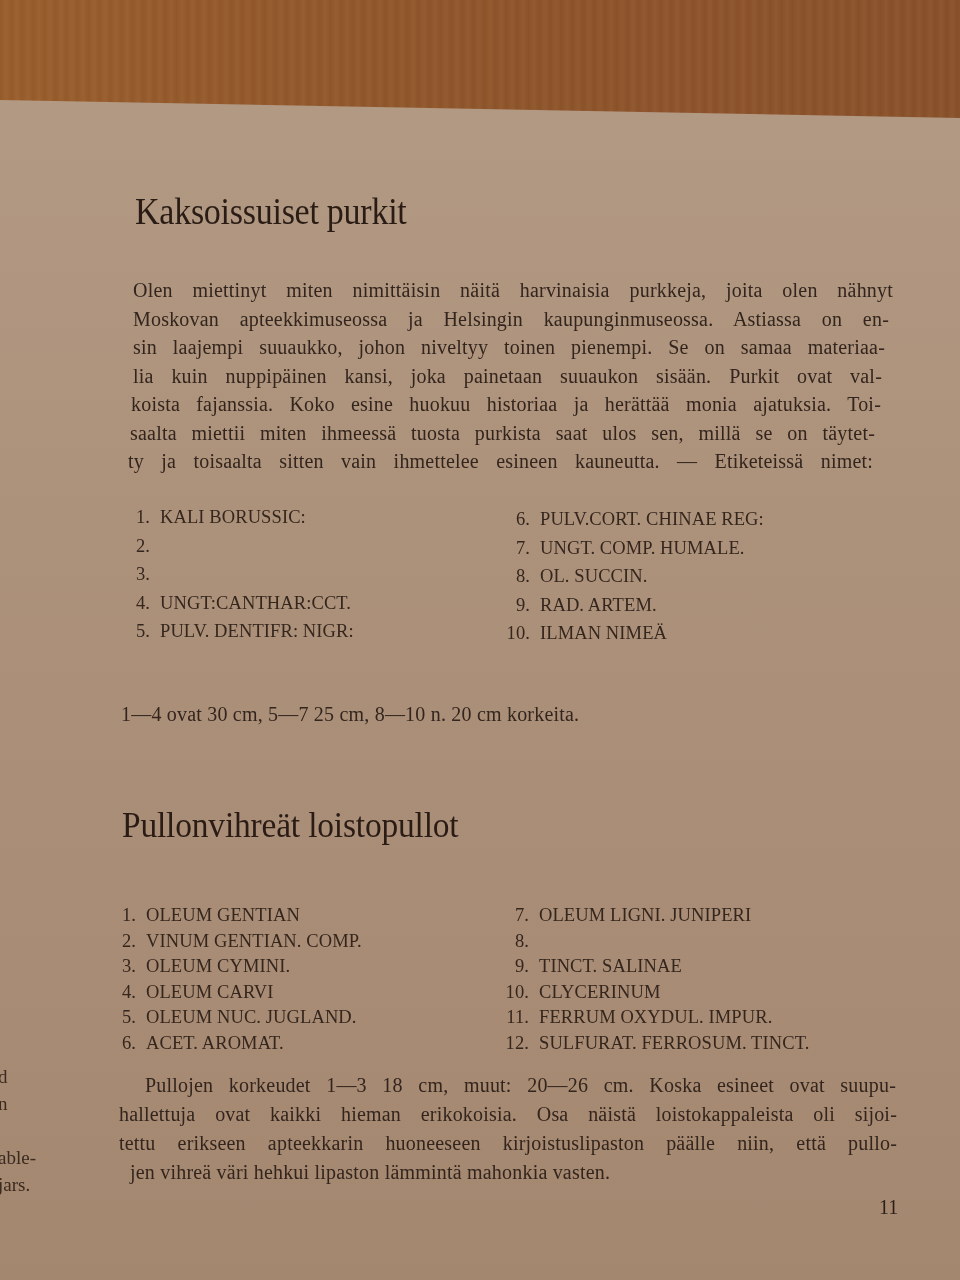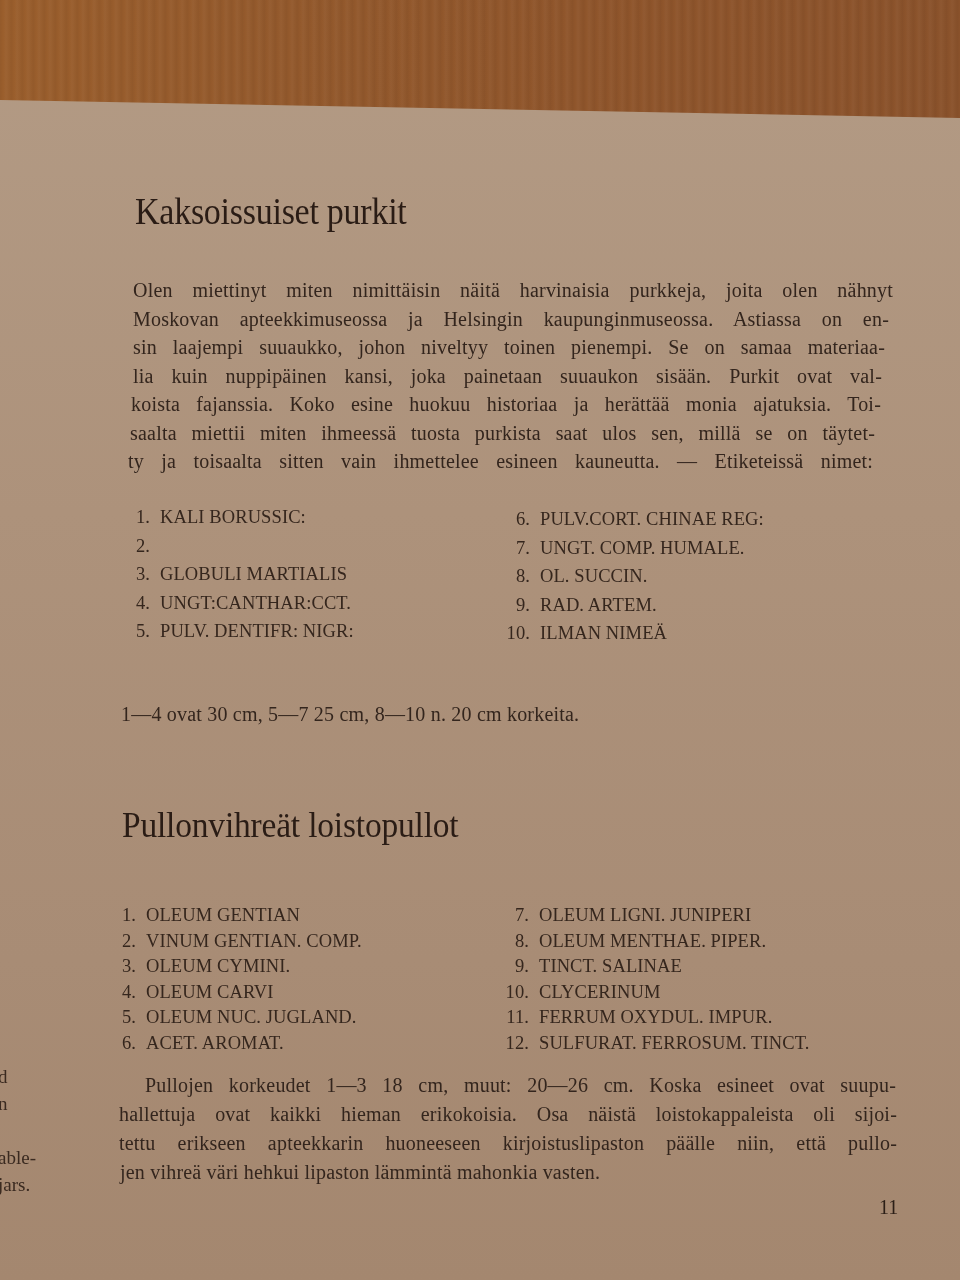--- a/index.html
+++ b/index.html
@@ -53,21 +53,20 @@
 <div class="abs list" style="left:118px;top:503px;">
   <div class="item">
       <span class="num">1.</span>
       <span>KALI BORUSSIC:</span>
     </div>
   <div class="item">
       <span class="num">2.</span>
     </div>
   <div class="item">
       <span class="num">3.</span>
-      <span>GLOBULI MARTIALIS</span>
     </div>
   <div class="item">
       <span class="num">4.</span>
       <span>UNGT:CANTHAR:CCT.</span>
     </div>
   <div class="item">
       <span class="num">5.</span>
       <span>PULV. DENTIFR: NIGR:</span>
     </div>
 </div>
@@ -126,21 +125,20 @@
     </div>
 </div>
 
 <div class="abs list" style="left:497px;top:903px;line-height:25.6px;">
   <div class="item">
       <span class="num">7.</span>
       <span>OLEUM LIGNI. JUNIPERI</span>
     </div>
   <div class="item">
       <span class="num">8.</span>
-      <span>OLEUM MENTHAE. PIPER.</span>
     </div>
   <div class="item">
       <span class="num">9.</span>
       <span>TINCT. SALINAE</span>
     </div>
   <div class="item">
       <span class="num">10.</span>
       <span>CLYCERINUM</span>
     </div>
   <div class="item">
@@ -150,21 +148,21 @@
   <div class="item">
       <span class="num">12.</span>
       <span>SULFURAT. FERROSUM. TINCT.</span>
     </div>
 </div>
 
 <div class="abs para" style="left:118px;top:1071px;width:780px;line-height:29px;">
   <span class="ln" style="width:778px;padding-left:27px;box-sizing:border-box;">Pullojen korkeudet 1—3 18 cm, muut: 20—26 cm. Koska esineet ovat suupu-</span>
   <span class="ln" style="width:778px;margin-left:1px;">hallettuja ovat kaikki hieman erikokoisia. Osa näistä loistokappaleista oli sijoi-</span>
   <span class="ln" style="width:778px;margin-left:1px;">tettu erikseen apteekkarin huoneeseen kirjoistuslipaston päälle niin, että pullo-</span>
-  <span class="ln last" style="width:560px;margin-left:2px;">jen vihreä väri hehkui lipaston lämmintä mahonkia vasten.</span>
+  <span class="ln last" style="width:560px;margin-left:12px;">jen vihreä väri hehkui lipaston lämmintä mahonkia vasten.</span>
 </div>
 
 <div class="abs margin-txt" style="left:-2px;top:1063px;">
   <div>d</div>
   <div>n</div>
   <div style="height:27px;"></div>
   <div>able-</div>
   <div>jars.</div>
 </div>
 

